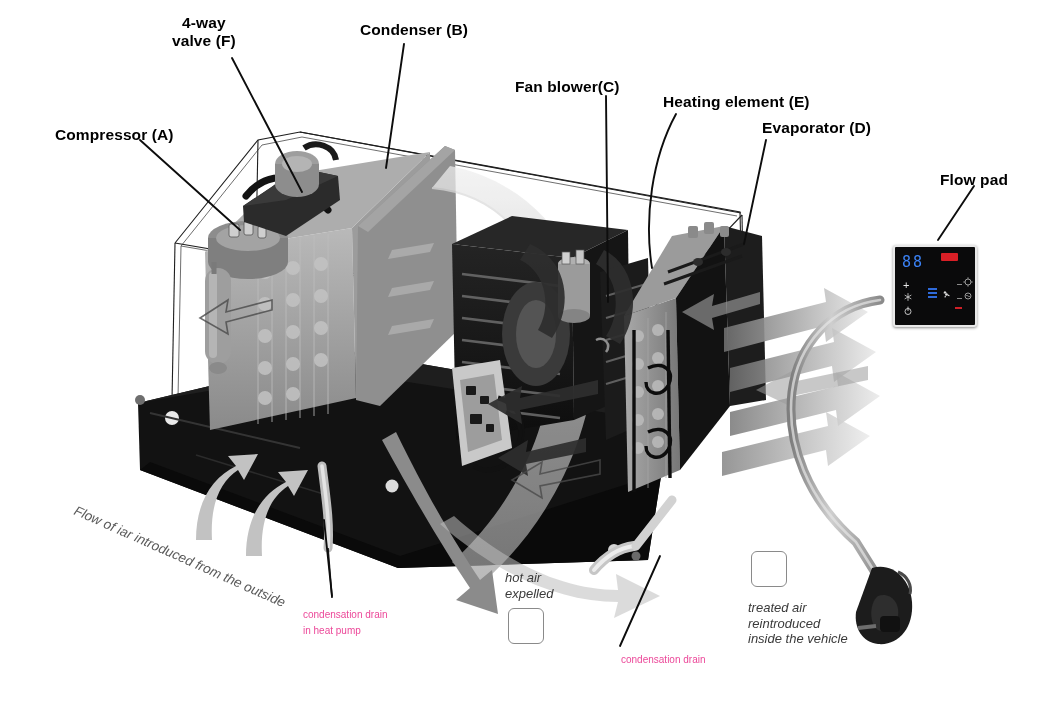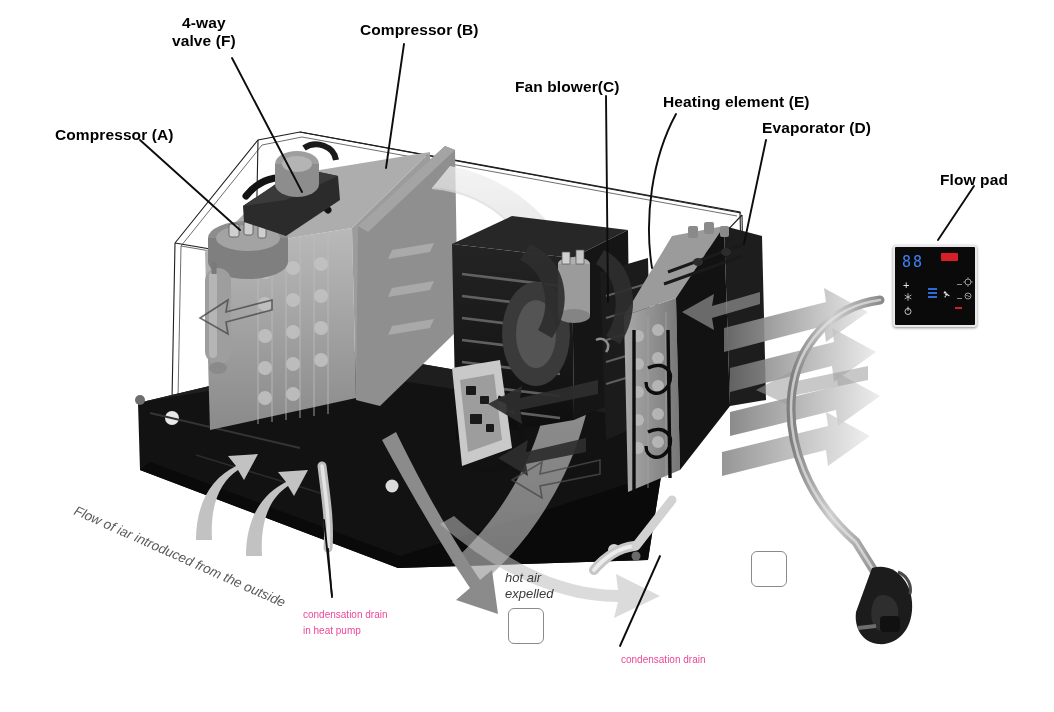--- a/index.html
+++ b/index.html
@@ -388,32 +388,35 @@
       </g>
     </g>
   </svg>
 
   <div class="picto" style="left:508px;top:608px;"></div>
   <div class="picto" style="left:751px;top:551px;"></div>
 
   <div class="lbl" style="left:55px;top:126px;">Compressor (A)</div>
   <div class="lbl" style="left:172px;top:14px;text-align:center;">4-way
 valve (F)</div>
-  <div class="lbl" style="left:360px;top:21px;">Compressor (B)</div>
+  <div class="lbl" style="left:360px;top:21px;">Condenser (B)</div>
   <div class="lbl" style="left:515px;top:78px;">Fan blower(C)</div>
   <div class="lbl" style="left:663px;top:93px;">Heating element (E)</div>
   <div class="lbl" style="left:762px;top:119px;">Evaporator (D)</div>
   <div class="lbl" style="left:940px;top:171px;">Flow pad</div>
 
   <div class="cap-bold" style="left:303px;top:607px;">condensation drain
 in heat pump</div>
   <div class="cap-bold" style="left:621px;top:652px;">condensation drain</div>
 
   <div class="cap-ital" style="left:505px;top:570px;">hot air
 expelled</div>
+  <div class="cap-ital" style="left:748px;top:600px;">treated air
+reintroduced
+inside the vehicle</div>
 
   <div class="rot-text" style="left:78px;top:503px;transform:rotate(24deg);">Flow of iar introduced from the outside</div>
 
   <div id="wallpad">
     <div class="screen">
       <div class="seg">88</div>
     </div>
     <div class="ledbar"></div>
 
     <div class="wp-btn wp-plus">+</div>

